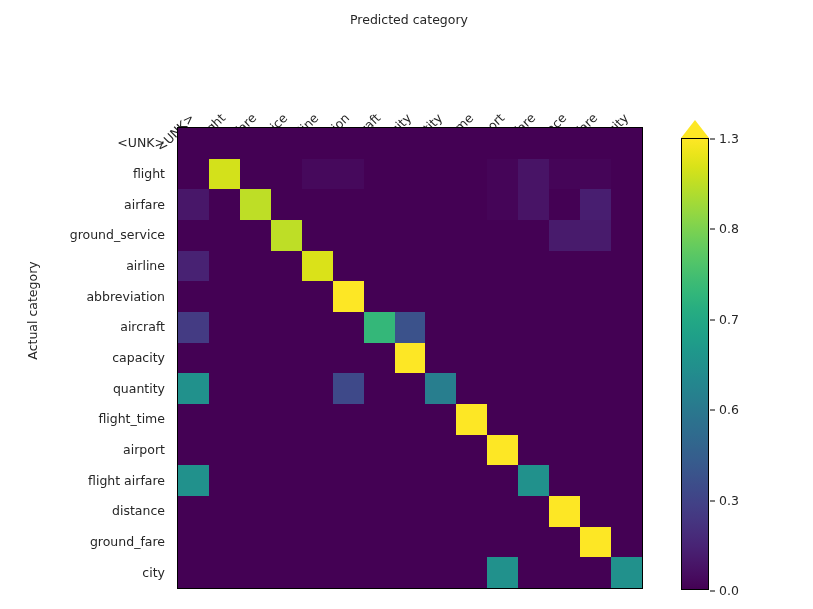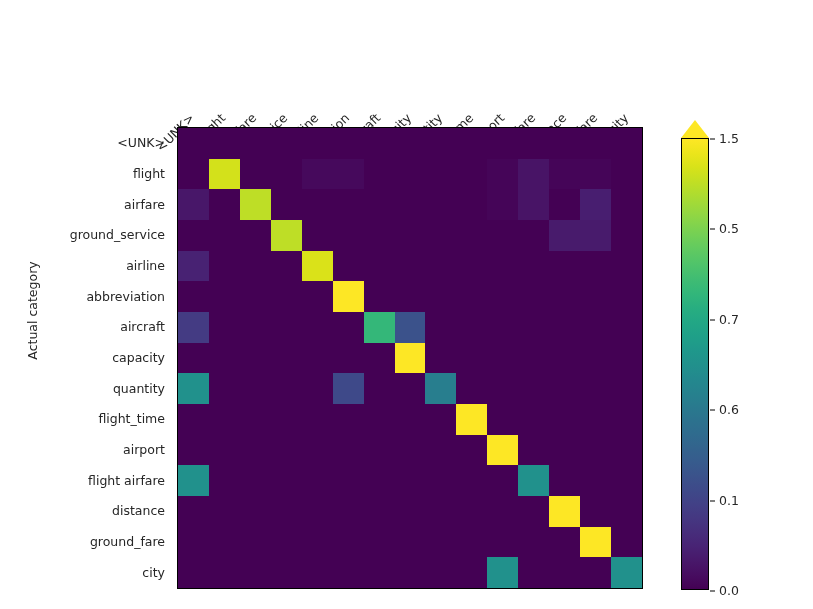--- a/index.html
+++ b/index.html
@@ -138,20 +138,21 @@
     border-top: 1px solid #000;
     vertical-align: middle;
     margin-right: 4px;
   }
 </style>
 </head>
 <body>
 
 <div id="figure">
 
+  <div id="xaxis-title">Predicted category</div>
   <div id="yaxis-title">Actual category</div>
 
   <div id="xtick-layer">
       <div class="xtick" style="left: 15.4667px; transform: translateX(-100%) rotate(-45deg); transform-origin: 100% 50%;">&lt;UNK&gt;</div>
       <div class="xtick" style="left: 46.4px; transform: translateX(-100%) rotate(-45deg); transform-origin: 100% 50%;">flight</div>
       <div class="xtick" style="left: 77.3333px; transform: translateX(-100%) rotate(-45deg); transform-origin: 100% 50%;">airfare</div>
       <div class="xtick" style="left: 108.267px; transform: translateX(-100%) rotate(-45deg); transform-origin: 100% 50%;">ground_service</div>
       <div class="xtick" style="left: 139.2px; transform: translateX(-100%) rotate(-45deg); transform-origin: 100% 50%;">airline</div>
       <div class="xtick" style="left: 170.133px; transform: translateX(-100%) rotate(-45deg); transform-origin: 100% 50%;">abbreviation</div>
       <div class="xtick" style="left: 201.067px; transform: translateX(-100%) rotate(-45deg); transform-origin: 100% 50%;">aircraft</div>
@@ -408,21 +409,21 @@
         <div class="hm-cell" style="background: rgb(68, 1, 84);"></div>
         <div class="hm-cell" style="background: rgb(68, 1, 84);"></div>
         <div class="hm-cell" style="background: rgb(68, 1, 84);"></div>
         <div class="hm-cell" style="background: rgb(33, 145, 140);"></div>
       </div>
   </div>
 
   <div id="colorbar-wrap">
     <div id="colorbar-extend" style="background: rgb(253, 231, 37); clip-path: polygon(50% 0%, 100% 100%, 0% 100%);"></div>
     <div id="colorbar-bar" style="background: linear-gradient(to top, rgb(68, 1, 84) 0%, rgb(71, 13, 96) 3.13%, rgb(72, 24, 106) 6.25%, rgb(72, 35, 116) 9.38%, rgb(71, 45, 123) 12.5%, rgb(69, 55, 129) 15.63%, rgb(66, 64, 134) 18.75%, rgb(62, 73, 137) 21.88%, rgb(59, 82, 139) 25%, rgb(55, 91, 141) 28.13%, rgb(51, 99, 141) 31.25%, rgb(47, 107, 142) 34.38%, rgb(44, 114, 142) 37.5%, rgb(41, 122, 142) 40.63%, rgb(38, 130, 142) 43.75%, rgb(35, 137, 142) 46.88%, rgb(33, 145, 140) 50%, rgb(31, 152, 139) 53.13%, rgb(31, 160, 136) 56.25%, rgb(34, 167, 133) 59.38%, rgb(40, 174, 128) 62.5%, rgb(50, 182, 122) 65.63%, rgb(63, 188, 115) 68.75%, rgb(78, 195, 107) 71.88%, rgb(94, 201, 98) 75%, rgb(112, 207, 87) 78.13%, rgb(132, 212, 75) 81.25%, rgb(153, 216, 62) 84.38%, rgb(173, 220, 48) 87.5%, rgb(194, 223, 35) 90.63%, rgb(216, 226, 25) 93.75%, rgb(236, 229, 27) 96.88%, rgb(253, 231, 37) 100%);"></div>
-  <div class="cb-tick" style="top: 18px;"><span class="dash"></span><span>1.5</span></div>
-      <div class="cb-tick" style="top: 108.4px;"><span class="dash"></span><span>0.5</span></div>
+  <div class="cb-tick" style="top: 18px;"><span class="dash"></span><span>1.3</span></div>
+      <div class="cb-tick" style="top: 108.4px;"><span class="dash"></span><span>0.8</span></div>
       <div class="cb-tick" style="top: 198.8px;"><span class="dash"></span><span>0.7</span></div>
       <div class="cb-tick" style="top: 289.2px;"><span class="dash"></span><span>0.6</span></div>
-      <div class="cb-tick" style="top: 379.6px;"><span class="dash"></span><span>0.1</span></div>
+      <div class="cb-tick" style="top: 379.6px;"><span class="dash"></span><span>0.3</span></div>
       <div class="cb-tick" style="top: 470px;"><span class="dash"></span><span>0.0</span></div>
     </div>
 
 </div>
 
 </body></html>

